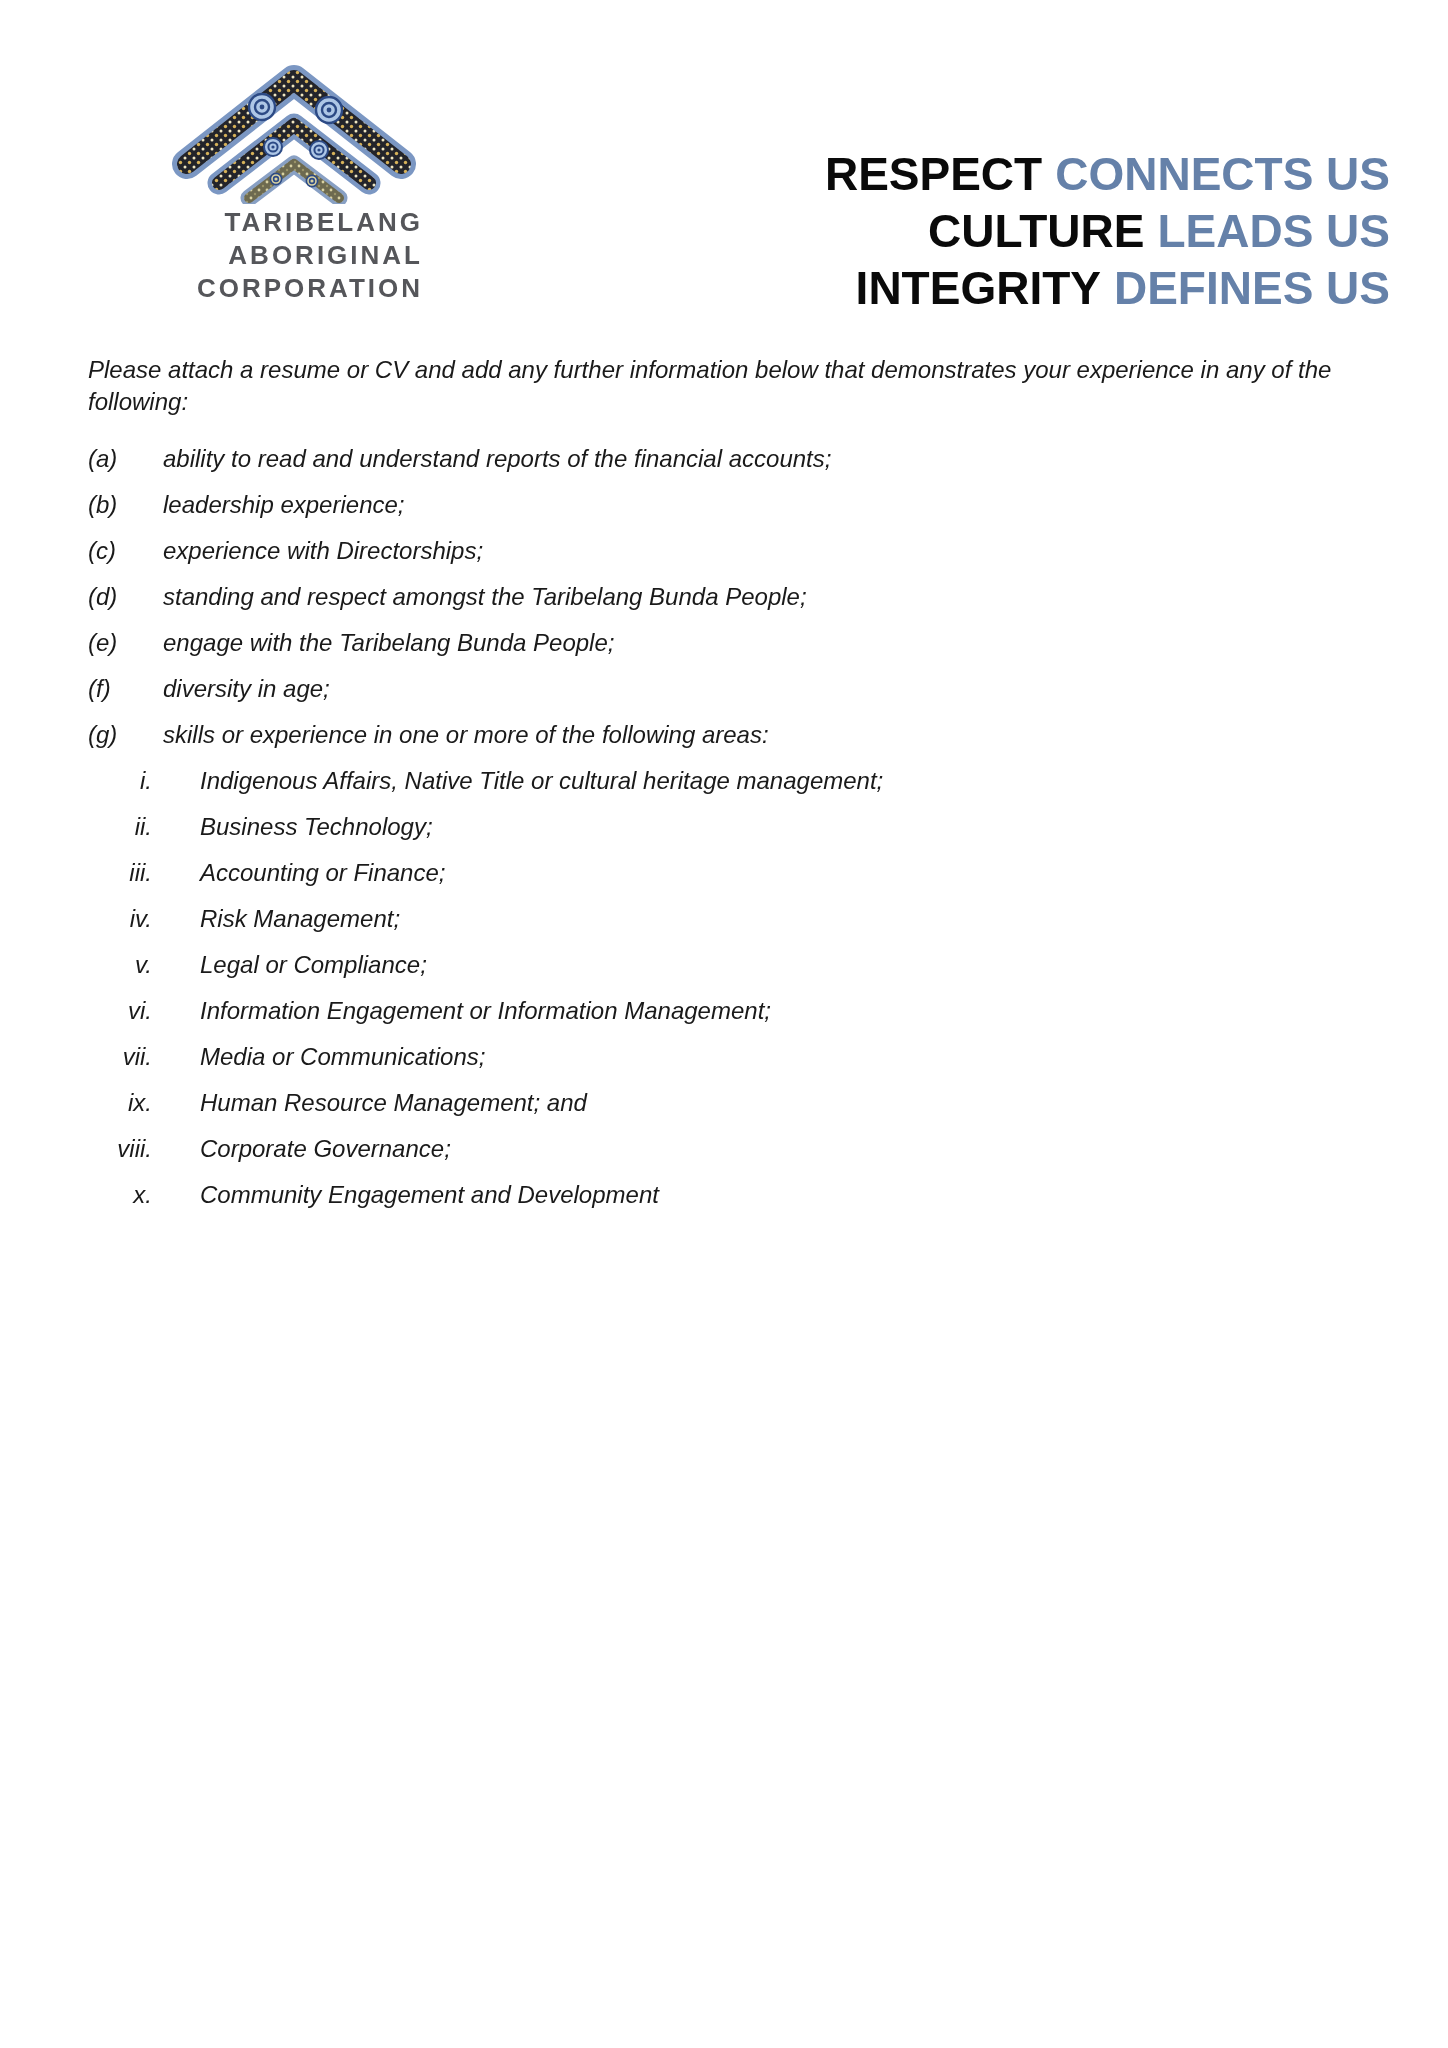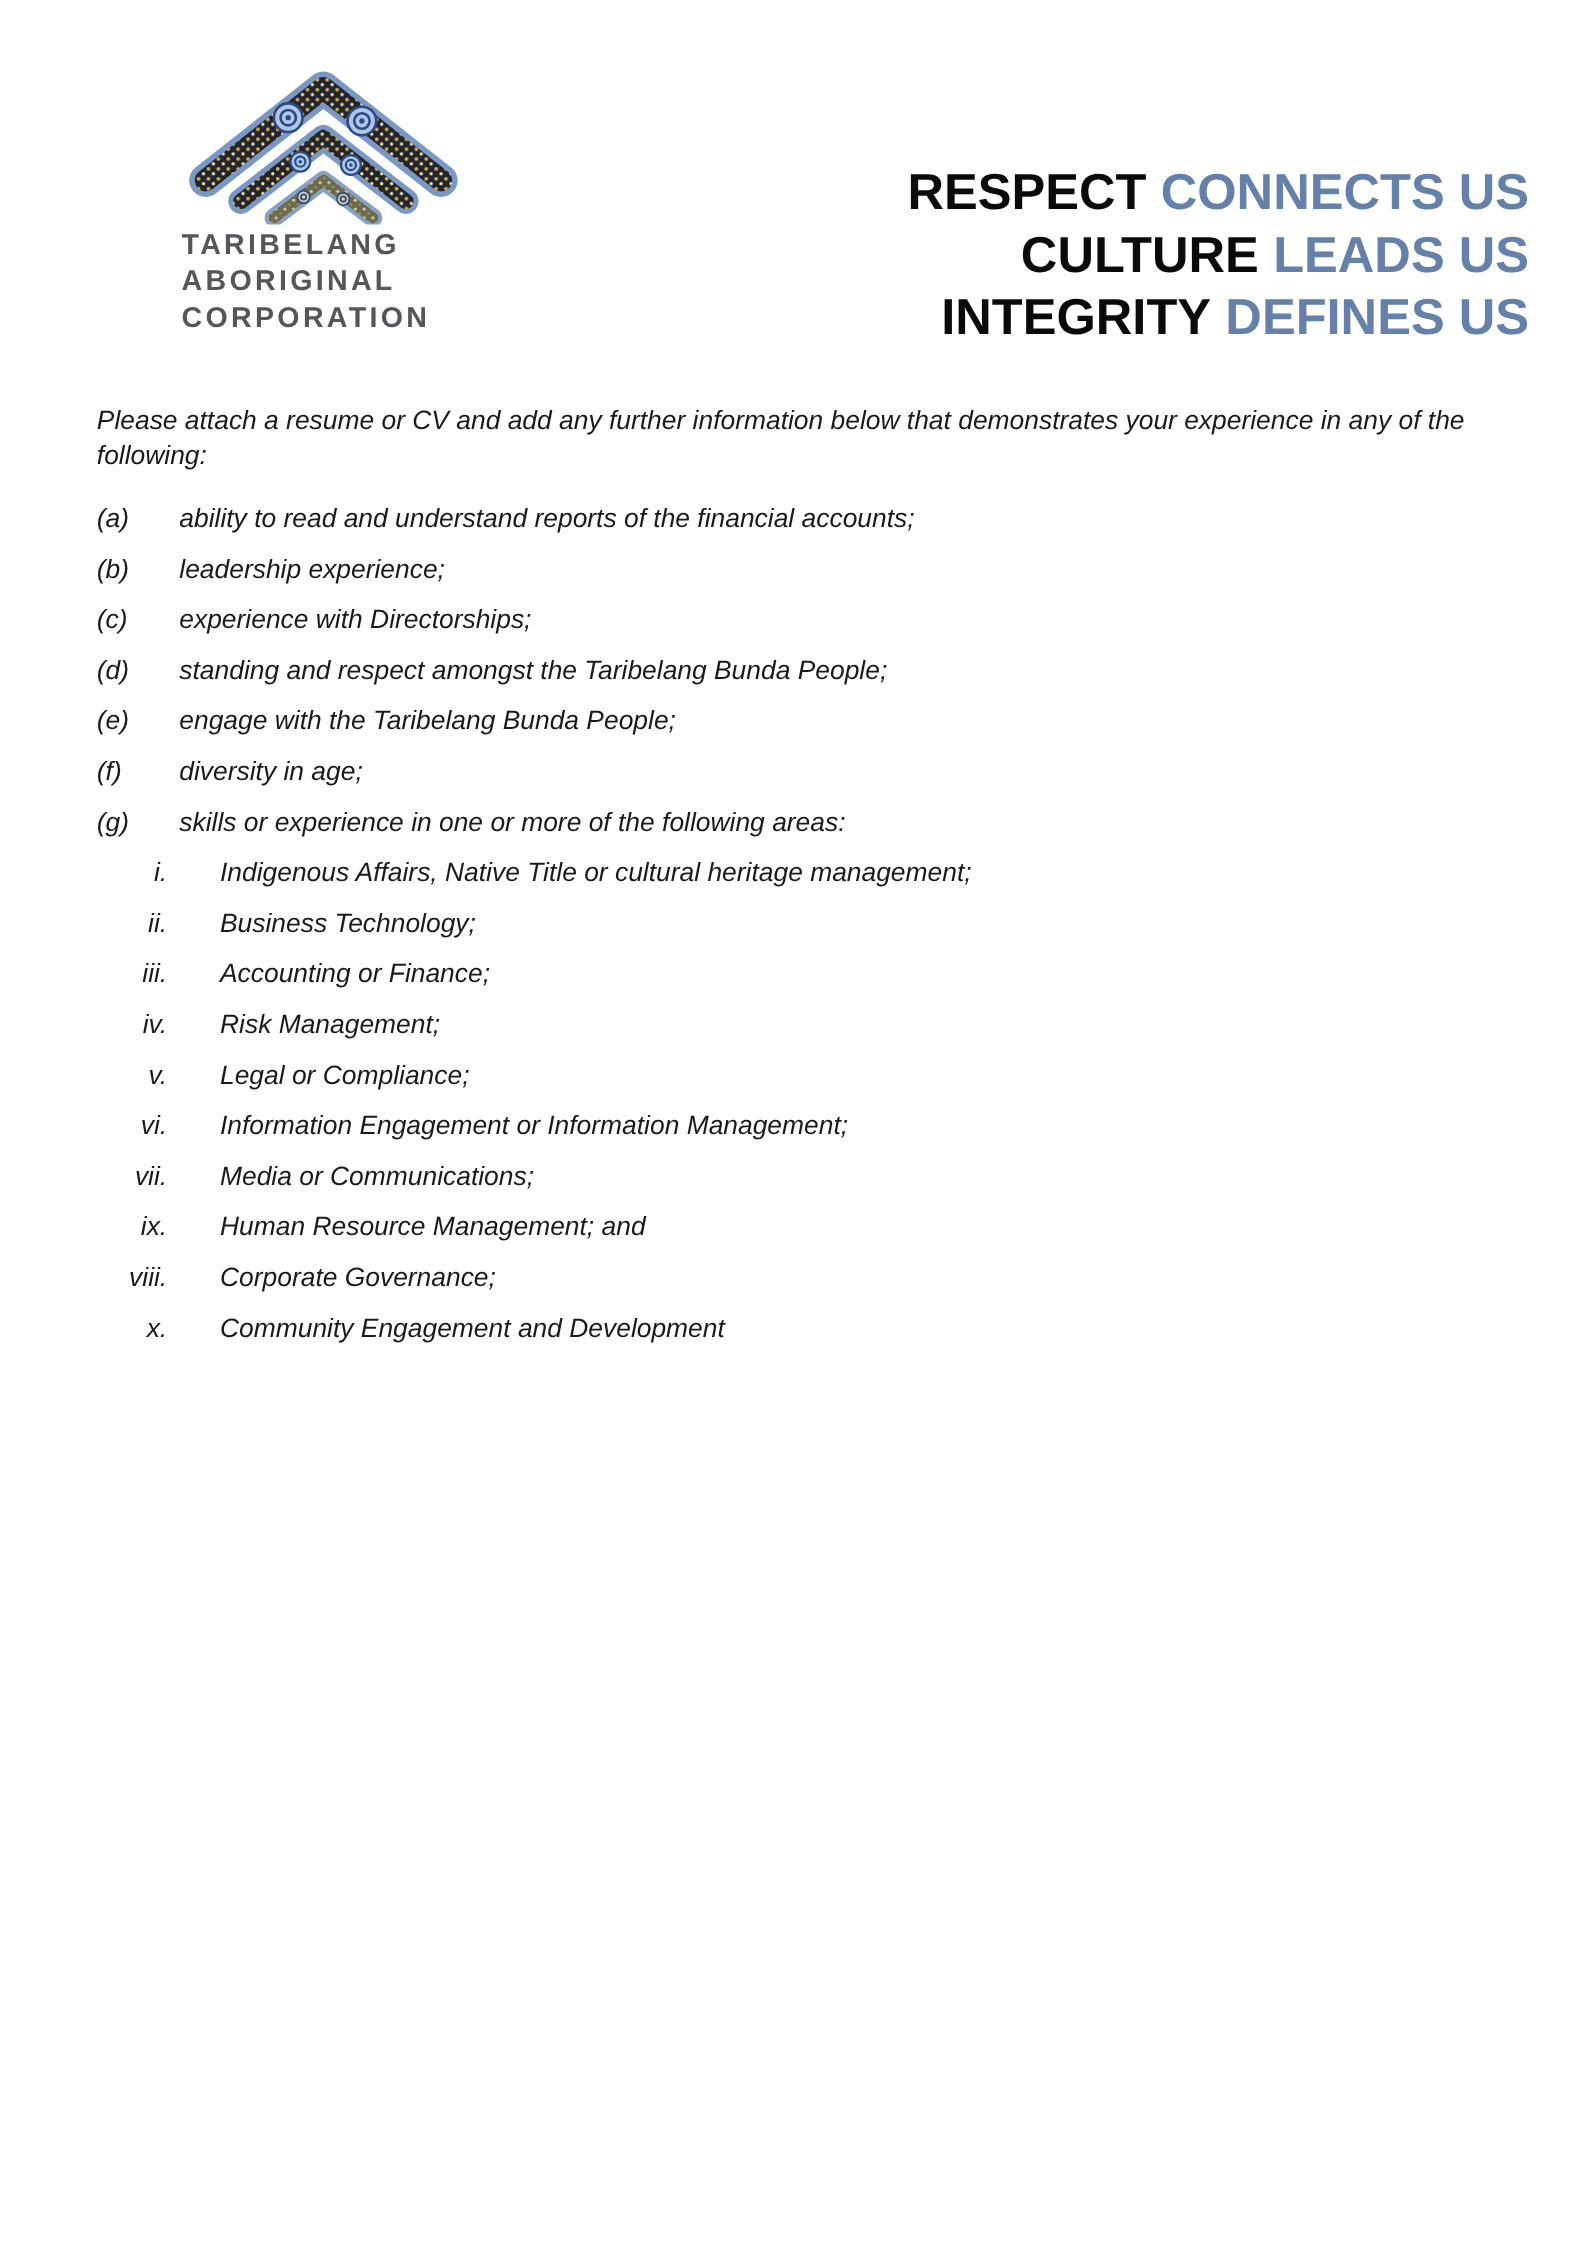--- a/index.html
+++ b/index.html
@@ -6,32 +6,32 @@
   .page {
     position:relative;
     width:1448px; height:2048px;
     background:#ffffff;
     font-family:"Liberation Sans", sans-serif;
     color:#1a1a1a;
     overflow:hidden;
   }
 
   
-  .logo-block { position:absolute; left:165px; top:52px; width:258px; text-align:left; }
+  .logo-block { position:absolute; left:165px; top:52px; width:258px; text-align:right; }
   .logo-art svg { display:block; margin:0 auto; }
   .logo-text { margin-top:2px; font-weight:bold; font-size:26px; letter-spacing:3px; color:#55565a; line-height:33px; }
 
   
   .tagline { position:absolute; top:146px; right:58px; text-align:right; font-weight:bold; font-size:46px; line-height:57px; white-space:nowrap; }
   .tagline .lead { color:#0a0a0a; }
   .tagline .accent { color:#6581a9; margin-left:13px; }
 
   
   .content { position:absolute; left:88px; top:350px; width:1282px; font-size:24px; font-style:italic; }
-  .intro { margin:17px 0 26px 0; line-height:32px; max-width:1282px; }
+  .intro { margin:4px 0 26px 0; line-height:32px; max-width:1282px; }
   .list-row { display:grid; grid-template-columns:75px 1fr; line-height:30px; margin-bottom:16px; }
   .sub-list { margin-top:0; }
   .sub-row { display:grid; grid-template-columns:64px 1fr; column-gap:48px; line-height:30px; margin-bottom:16px; }
   .sub-label { text-align:right; }
   .additional { font-style:normal; margin-top:46px; line-height:30px; color:#111111; }
 </style>
 </head>
 <body>
 
 <div class="page">

